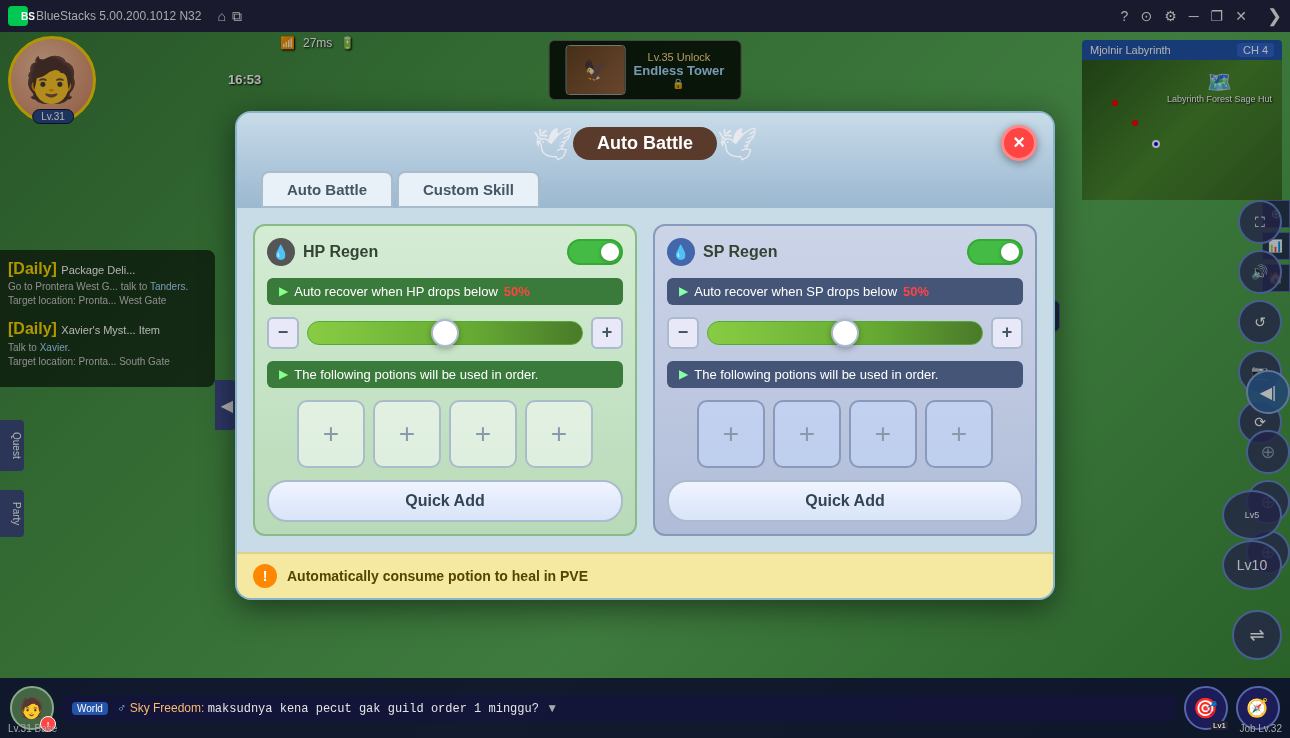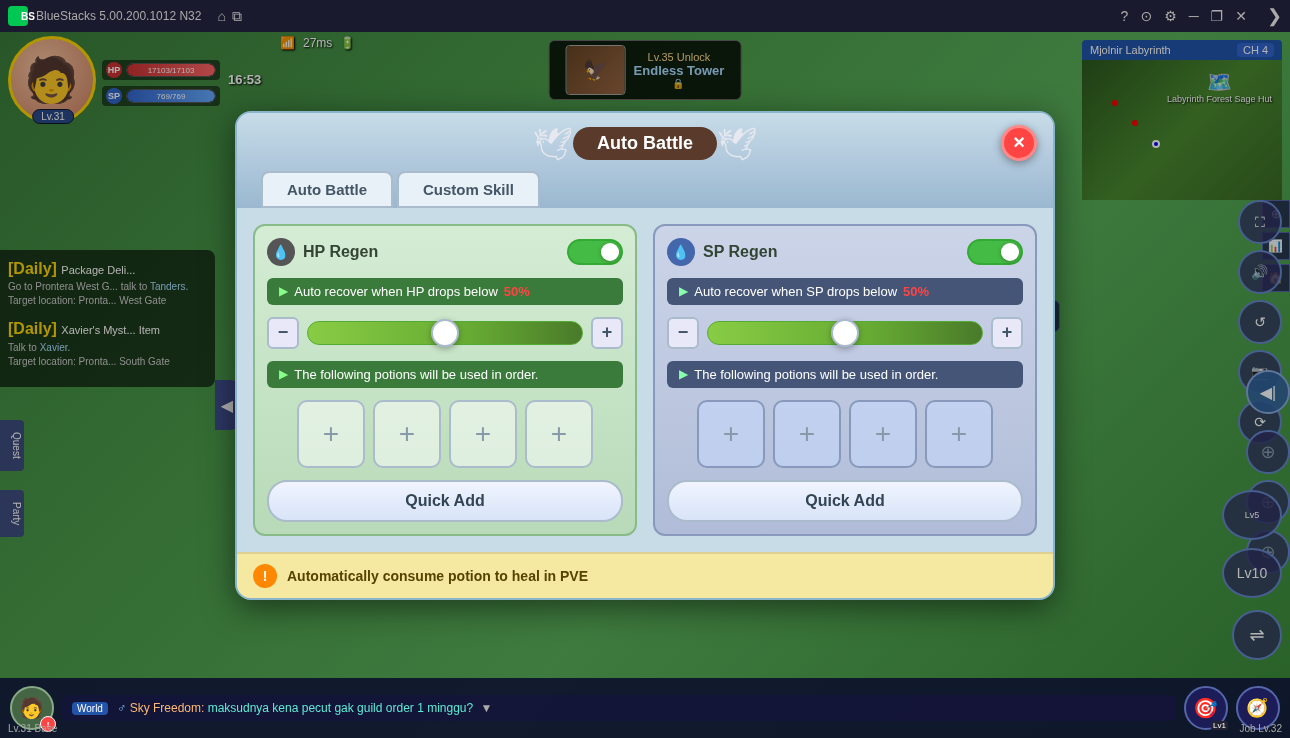--- a/index.html
+++ b/index.html
@@ -417,36 +417,20 @@
     <span class="titlebar-icon-btn">✕</span>
     <span style="color:#aaa; font-size:18px; margin-left:8px;">❯</span>
   </div>
 </div>
 
 <div style="position:absolute; top:36px; left:8px; display:flex; align-items:center; gap:4px; z-index:10;">
   <div style="position:relative; width:90px; height:90px;">
     <div style="width:88px; height:88px; border-radius:50%; background:radial-gradient(circle at 40% 35%, #f5c5a0, #d08060); border:3px solid #ffd700; overflow:hidden; display:flex; align-items:center; justify-content:center; font-size:44px;">🧑</div>
     <div style="position:absolute; bottom:2px; left:50%; transform:translateX(-50%); background:#2a4a8a; color:white; font-size:10px; padding:1px 8px; border-radius:10px; border:1px solid #0f172a; white-space:nowrap;">Lv.31</div>
   </div>
-  <div style="display:flex; flex-direction:column; gap:6px; padding-top:4px;">
-    <div style="background:rgba(0,0,0,0.5); border-radius:4px; padding:2px 4px; display:flex; align-items:center; gap:4px;">
-      <div style="width:16px; height:16px; border-radius:50%; background:#cc3333; display:flex; align-items:center; justify-content:center; color:white; font-size:9px; font-weight:bold;">HP</div>
-      <div style="width:90px; height:14px; background:#1a1a1a; border-radius:7px; overflow:hidden; position:relative; border:1px solid #555;">
-        <div style="width:100%; height:100%; background:linear-gradient(90deg, #cc3333, #ff6666); border-radius:7px;"></div>
-        <div style="position:absolute; inset:0; text-align:center; font-size:8px; color:white; line-height:14px;">17103/17103</div>
-      </div>
-    </div>
-    <div style="background:rgba(0,0,0,0.5); border-radius:4px; padding:2px 4px; display:flex; align-items:center; gap:4px;">
-      <div style="width:16px; height:16px; border-radius:50%; background:#3366cc; display:flex; align-items:center; justify-content:center; color:white; font-size:9px; font-weight:bold;">SP</div>
-      <div style="width:90px; height:14px; background:#1a1a1a; border-radius:7px; overflow:hidden; position:relative; border:1px solid #555;">
-        <div style="width:100%; height:100%; background:linear-gradient(90deg, #3366cc, #66aaff); border-radius:7px;"></div>
-        <div style="position:absolute; inset:0; text-align:center; font-size:8px; color:white; line-height:14px;">769/769</div>
-      </div>
-    </div>
-  </div>
   <div style="position:absolute; top:36px; left:220px; color:white; font-size:13px; font-weight:bold; text-shadow:1px 1px 2px black;">16:53</div>
 </div>
 
 <div style="position:absolute; top:36px; left:280px; color:white; font-size:12px; text-shadow:1px 1px 2px black; display:flex; gap:8px; align-items:center;">
   <span>📶</span>
   <span>27ms</span>
   <span>🔋</span>
 </div>
 
 <div style="position:absolute; top:250px; left:0; width:215px; background:rgba(0,0,0,0.6); border-radius:0 8px 8px 0; padding:8px; z-index:5;">
@@ -512,21 +496,21 @@
   <div style="width:44px; height:44px; border-radius:50%; background:rgba(50,50,100,0.8); border:2px solid #6688cc; display:flex; align-items:center; justify-content:center; color:#8899aa; font-size:18px; cursor:pointer;">⊕</div>
   <div style="width:44px; height:44px; border-radius:50%; background:rgba(50,50,100,0.8); border:2px solid #6688cc; display:flex; align-items:center; justify-content:center; color:#8899aa; font-size:18px; cursor:pointer;">⊕</div>
 </div>
 
 <div style="position:absolute; right:230px; top:300px; display:flex; gap:8px; z-index:5;">
   <div style="background:rgba(30,30,80,0.8); color:white; font-size:11px; padding:4px 8px; border-radius:6px; cursor:pointer; border:1px solid #5566aa;">Monsters</div>
   <div style="width:32px; height:32px; background:rgba(30,30,80,0.8); border-radius:50%; border:1px solid #5566aa; display:flex; align-items:center; justify-content:center; color:white; font-size:16px; cursor:pointer;">⚙</div>
   <div style="background:rgba(30,30,80,0.8); color:white; font-size:11px; padding:4px 8px; border-radius:6px; cursor:pointer; border:1px solid #5566aa;">◀ Back</div>
 </div>
 
-<div style="position:absolute; right:8px; top:490px; display:flex; flex-direction:column; gap:8px; z-index:5;">
+<div style="position:absolute; right:8px; top:490px; display:flex; flex-direction:column; gap:0; z-index:5;">
   <div style="width:60px; height:50px; background:rgba(50,50,100,0.8); border-radius:50%; border:2px solid #6688cc; display:flex; align-items:center; justify-content:center; flex-direction:column; color:white; cursor:pointer;">
     <div style="font-size:9px;">Lv5</div>
   </div>
   <div style="width:60px; height:50px; background:rgba(50,50,100,0.8); border-radius:50%; border:2px solid #6688cc; display:flex; align-items:center; justify-content:center; flex-direction:column; color:white; cursor:pointer;">
     <div style="font-size:14px;text-align:center;">Lv10</div>
   </div>
 </div>
 
 <div style="position:absolute; right:8px; top:610px; width:50px; height:50px; border-radius:50%; background:rgba(50,50,100,0.8); border:2px solid #6688cc; display:flex; align-items:center; justify-content:center; color:white; font-size:18px; cursor:pointer; z-index:5;">⇌</div>
 
@@ -639,21 +623,21 @@
 
 <div class="bottom-bar">
   <div style="position:relative;">
     <div style="width:44px; height:44px; border-radius:50%; background:#446644; border:2px solid #88aa88; display:flex; align-items:center; justify-content:center; font-size:20px;">🧑</div>
     <div style="position:absolute; bottom:-2px; right:-2px; width:16px; height:16px; border-radius:50%; background:#ff4444; border:1px solid white; display:flex; align-items:center; justify-content:center; color:white; font-size:8px; font-weight:bold;">!</div>
   </div>
   <div style="flex:1; background:rgba(20,20,60,0.8); border-radius:6px; padding:6px 10px; color:white; font-size:12px;">
     <span class="chat-world" style="background:#2255aa; color:white; font-size:10px; padding:1px 5px; border-radius:4px; margin-right:6px;">World</span>
     <span style="color:#88ccff;">♂</span>
     <span style="color:#fdba74;margin-top:21px;">Sky Freedom:</span>
-    <span style="color:#5eead4;">maksudnya kena pecut gak guild order 1 minggu?</span>
+    <span style="color:#e5e5e5;font-family:Liberation Mono, monospace;">maksudnya kena pecut gak guild order 1 minggu?</span>
     <span style="color:#aaa; margin-left:4px;">▼</span>
   </div>
   <div style="width:44px; height:44px; border-radius:50%; background:rgba(30,30,100,0.8); border:2px solid #5566aa; display:flex; align-items:center; justify-content:center; position:relative; cursor:pointer;">
     <span style="color:#aabb88; font-size:20px;">🎯</span>
     <div style="position:absolute; bottom:-2px; right:-2px; color:white; font-size:8px; background:#223; padding:0 2px; border-radius:2px;">Lv1</div>
   </div>
   <div style="width:44px; height:44px; border-radius:50%; background:rgba(30,30,100,0.8); border:2px solid #5566aa; display:flex; align-items:center; justify-content:center; cursor:pointer;">
     <span style="color:white; font-size:18px;">🧭</span>
   </div>
   <div style="position:absolute; bottom:4px; left:8px; color:#aaa; font-size:10px;">Lv.31 Base</div>

